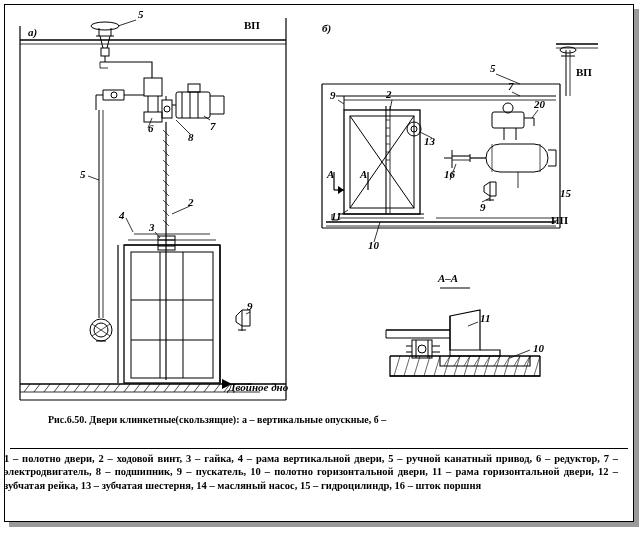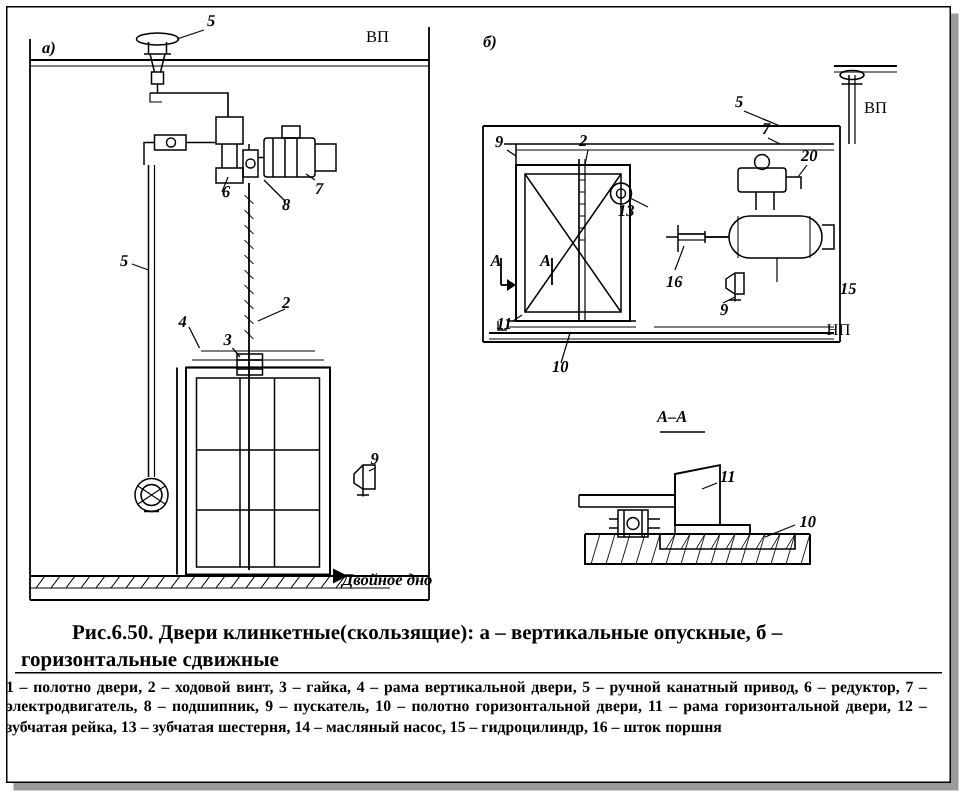--- a/index.html
+++ b/index.html
@@ -44,29 +44,29 @@
     height: 534px;
     pointer-events: none;
   }
   .lbl {
     position: absolute;
     font-family: "Liberation Serif", serif;
     font-size: 11px;
     color: #000;
     white-space: nowrap;
   }
-  .lbl.b { font-weight: normal; }
+  .lbl.b { font-weight: bold; }
   .lbl.bi { font-weight: bold; font-style: italic; }
   .cap {
     position: absolute;
     left: 14px;
     top: 414px;
     width: 610px;
     font-family: "Liberation Serif", serif;
-    font-size: 14px;
+    font-size: 10px;
     font-weight: bold;
     color: #000;
     text-align: justify;
     line-height: 1.25;
   }
   .cap .indent { display: inline-block; width: 34px; }
   .legend {
     position: absolute;
     left: 4px;
     top: 452px;
@@ -354,31 +354,30 @@
   <div class="lbl bi" style="left:188px; top:196px;">2</div>
   <div class="lbl bi" style="left:119px; top:209px;">4</div>
   <div class="lbl bi" style="left:149px; top:221px;">3</div>
   <div class="lbl bi" style="left:247px; top:300px;">9</div>
 
   <div class="lbl bi" style="left:490px; top:62px;">5</div>
   <div class="lbl bi" style="left:508px; top:80px;">7</div>
   <div class="lbl bi" style="left:534px; top:98px;">20</div>
   <div class="lbl bi" style="left:330px; top:89px;">9</div>
   <div class="lbl bi" style="left:386px; top:88px;">2</div>
-  <div class="lbl bi" style="left:412px; top:135px;">13</div>
-  <div class="lbl bi" style="left:444px; top:182px;">16</div>
+  <div class="lbl bi" style="left:424px; top:135px;">13</div>
+  <div class="lbl bi" style="left:444px; top:168px;">16</div>
   <div class="lbl bi" style="left:516px; top:187px;margin-left:44px;">15</div>
   <div class="lbl bi" style="left:480px; top:201px;">9</div>
   <div class="lbl bi" style="left:331px; top:210px;">11</div>
   <div class="lbl bi" style="left:368px; top:239px;">10</div>
 
   <div class="lbl bi" style="left:480px; top:312px;">11</div>
   <div class="lbl bi" style="left:533px; top:342px;">10</div>
 
   <div class="cap">
     <span class="indent"></span><span>Рис.6.50.</span>
     <span>Двери   клинкетные(скользящие):   а – вертикальные   опускные,   б –</span><br>
-    <span>горизонтальные сдвижные</span>
   </div>
 
   <div class="hline"></div>
   <div class="legend">1 – полотно двери, 2 – ходовой винт, 3 – гайка, 4 – рама вертикальной двери, 5 – ручной канатный привод, 6 – редуктор, 7 – электродвигатель, 8 – подшипник, 9 – пускатель, 10 – полотно горизонтальной двери, 11 – рама горизонтальной двери, 12 – зубчатая рейка, 13 – зубчатая шестерня, 14 – масляный насос, 15 – гидроцилиндр, 16 – шток поршня</div>
 </div>
 
 </body></html>

